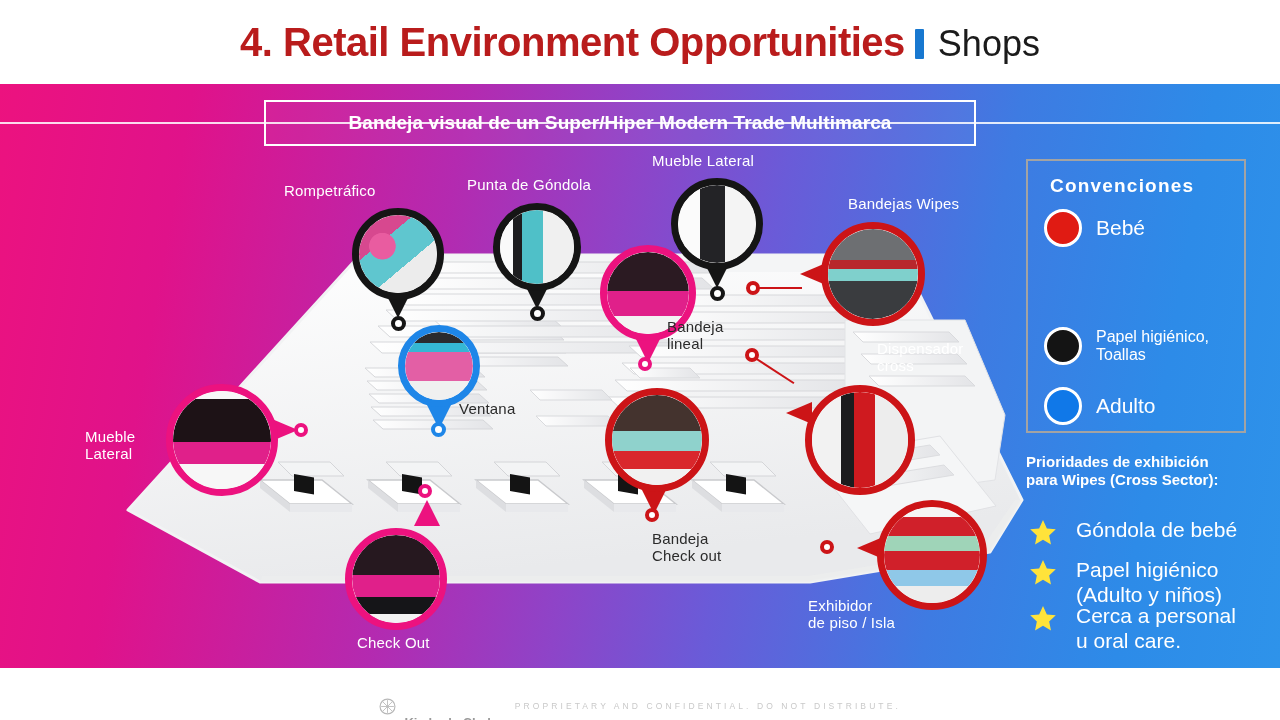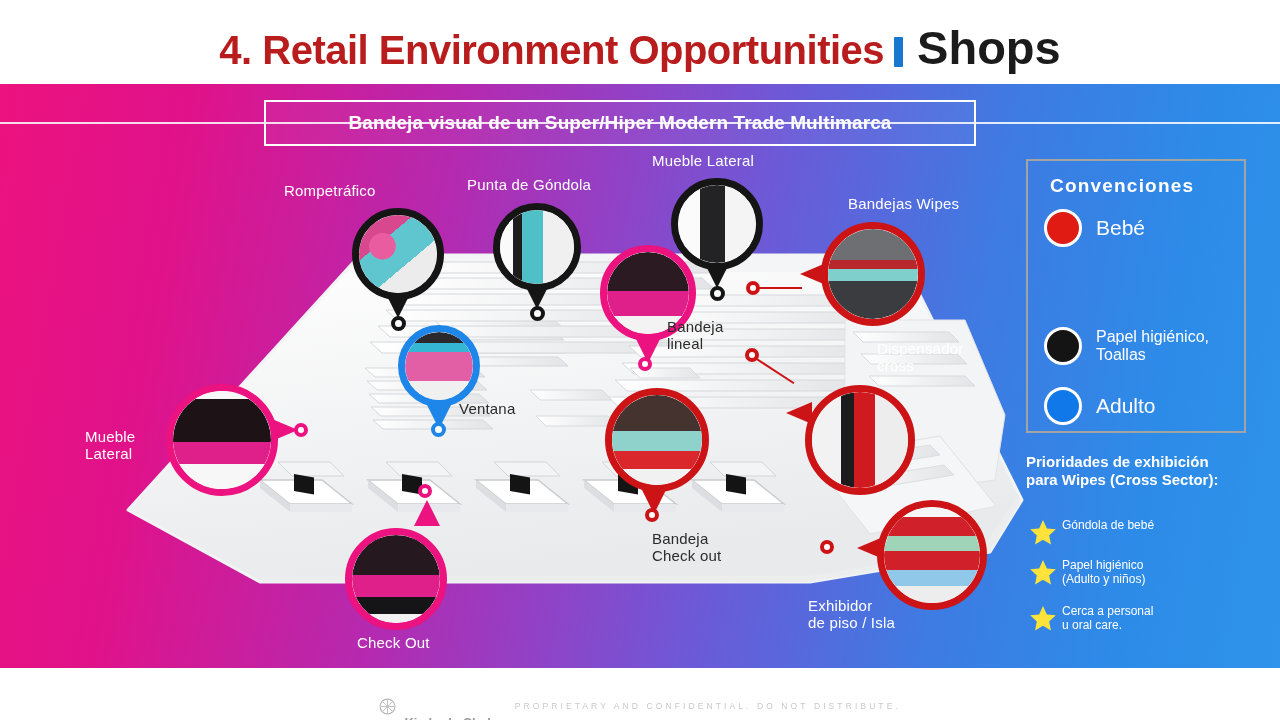--- a/index.html
+++ b/index.html
@@ -7,21 +7,21 @@
 
   #slide{position:relative;width:1280px;height:720px;background:#ffffff;overflow:hidden;}
 
   
   .title-bar{position:absolute;left:0;top:0;width:1280px;height:84px;background:#ffffff;}
   .title-inner{position:absolute;left:0;top:20px;width:1280px;text-align:center;white-space:nowrap;}
   .title-main{font-size:40px;font-weight:bold;color:#b91c1c;letter-spacing:-0.5px;
               font-family:"Liberation Sans",sans-serif;}
   .title-sep{display:inline-block;width:9px;height:30px;background:#1878D0;
              vertical-align:-3px;margin:0 14px 0 10px;border-radius:1px;}
-  .title-sub{font-size:47px;font-weight:bold;color:#1b1b1b;
+  .title-sub{font-size:36px;font-weight:normal;color:#1b1b1b;
              font-family:"Liberation Sans",sans-serif;}
 
   
   .panel{position:absolute;left:0;top:84px;width:1280px;height:584px;
          background:linear-gradient(100deg,#EC127F 0%,#E0128A 14%,#B42AB0 34%,#8E44C8 47%,
                     #6A5BD8 58%,#3E7BE2 74%,#2D8BE8 88%,#2E93EA 100%);}
 
   
   .banner-line{position:absolute;left:0;top:122px;width:1280px;height:2px;background:rgba(255,255,255,.85);}
   .banner{position:absolute;left:264px;top:100px;width:712px;height:46px;
@@ -72,21 +72,21 @@
   .legend-text{margin-left:14px;color:#ffffff;font-size:21px;line-height:1.12;
                font-family:"Liberation Sans",sans-serif;white-space:pre-line;}
   .legend-text.small{font-size:16px;}
 
   
   .prio-title{position:absolute;left:1026px;top:453px;width:240px;color:#ffffff;font-size:15px;
               font-weight:bold;line-height:1.2;white-space:pre-line;
               font-family:"Liberation Sans",sans-serif;z-index:8;}
   .prio-row{position:absolute;left:1028px;display:flex;align-items:flex-start;z-index:8;}
   .star{width:30px;height:29px;flex:0 0 auto;}
-  .prio-text{margin-left:4px;color:#ffffff;font-size:12px;line-height:1.18;white-space:pre-line;
+  .prio-text{margin-left:18px;color:#ffffff;font-size:21px;line-height:1.18;white-space:pre-line;
              font-family:"Liberation Sans",sans-serif;}
 
   
   .footer{position:absolute;left:0;top:668px;width:1280px;height:52px;background:#ffffff;}
   .foot-inner{position:absolute;left:0;top:14px;width:1280px;text-align:center;white-space:nowrap;}
   .kc-logo{display:inline-block;vertical-align:middle;}
   .kc-name{display:inline-block;vertical-align:middle;font-size:13px;font-weight:bold;color:#9a9a9a;
            margin-left:4px;letter-spacing:-.2px;font-family:"Liberation Sans",sans-serif;margin-top:33px;}
   .kc-conf{display:inline-block;vertical-align:middle;font-size:8.5px;color:#c9c9c9;
            letter-spacing:3.1px;margin-left:16px;font-family:"Liberation Sans",sans-serif;}

